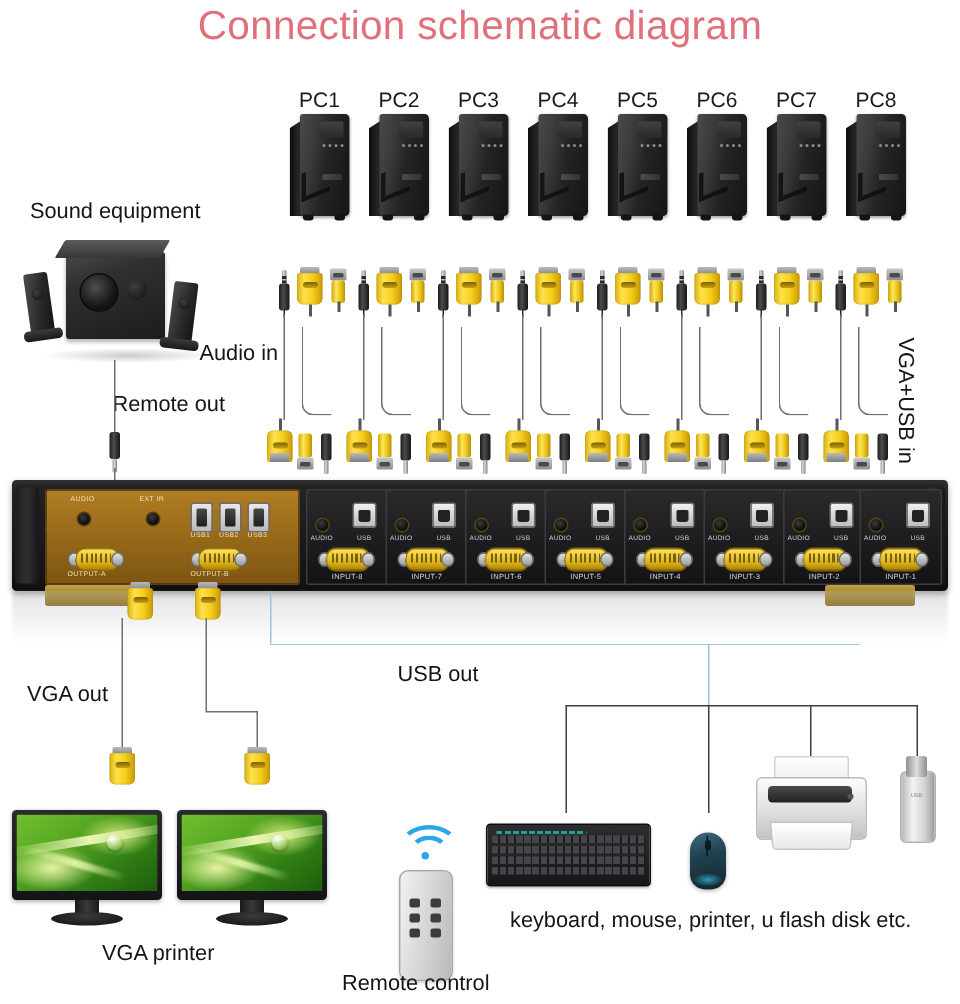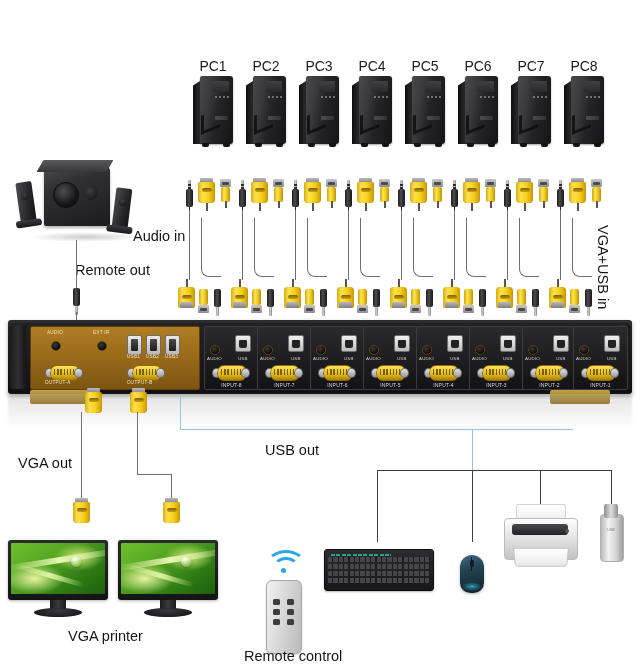--- a/index.html
+++ b/index.html
@@ -360,20 +360,21 @@
   .shadow{
     position:absolute;border-radius:50%;
     background:radial-gradient(ellipse,rgba(0,0,0,.2),rgba(0,0,0,0) 70%);
   }
 </style>
 </head>
 <body>
 
 <div id="stage">
 
+  <div class="abs" id="title">Connection schematic diagram</div>
 
   <div class="abs" style="left:0;top:58px;width:640px;height:160px;">
 
     <div class="abs" style="left:193px;top:0;">
       <div class="lbl pc" style="width:40px;">PC1</div>
       <div class="abs pc-tower" style="left:0;top:18px;">
         <div class="pc-side"></div>
           <div class="pc-body"></div>
         <div class="pc-drive"></div>
         <div class="pc-dot" style="left:22px;top:20px;"></div>
@@ -834,20 +835,21 @@
         <div class="jack-body" style="top:0;"></div>
           <div class="jack-pin" style="top:18px;"></div>
         </div>
     </div>
   </div>
 
   <div class="abs lbl" style="left:133px;top:228px;">Audio in</div>
 
   <div class="abs lbl" style="left:595px;top:225px;writing-mode:vertical-rl;text-orientation:mixed;">VGA+USB in</div>
 
+  <div class="abs lbl" style="left:20px;top:133px;">Sound equipment</div>
   <div class="abs" style="left:18px;top:160px;width:130px;height:80px;">
     <div class="sat" style="left:0;top:22px;transform:rotate(-8deg);">
       <div class="sat-cone"></div>
         <div class="sat-base"></div>
     </div>
     <div class="abs" style="left:26px;top:8px;">
       <div class="sub">
           <div class="sub-top"></div>
           <div class="sub-cone"></div>
           <div class="sub-cone2"></div>
@@ -1083,21 +1085,21 @@
     <div class="wifi-dot" style="left:15px;top:18px;"></div>
   </div>
   <div class="abs remote" style="left:266px;top:580px;">
     <div class="rbtn" style="left:6px;top:18px;"></div>
       <div class="rbtn" style="left:20px;top:18px;"></div>
     <div class="rbtn" style="left:6px;top:28px;"></div>
       <div class="rbtn" style="left:20px;top:28px;"></div>
     <div class="rbtn" style="left:6px;top:38px;"></div>
       <div class="rbtn" style="left:20px;top:38px;"></div>
   </div>
-  <div class="abs lbl" style="left:244px;top:648px;">Remote control</div>
+  <div class="abs lbl" style="left:228px;top:648px;">Remote control</div>
 
   <div class="abs kbd" style="left:324px;top:549px;">
     <div class="kbd-rows">
       <div class="kteal"></div>
       <div class="krow" style="top:4px;"></div>
       <div class="krow" style="top:11px;"></div>
       <div class="krow" style="top:18px;"></div>
       <div class="krow" style="top:25px;"></div>
     </div>
   </div>
@@ -1115,14 +1117,15 @@
       <div class="pr-led"></div>
       <div class="pr-tray"></div>
   </div>
 
   <div class="abs flash" style="left:600px;top:504px;">
     <div class="fl-body"></div>
       <div class="fl-cap"></div>
     <div class="fl-txt">USB</div>
   </div>
 
+  <div class="abs lbl" style="left:340px;top:606px;">keyboard, mouse, printer, u flash disk etc.</div>
 
 </div>
 
 </body></html>

